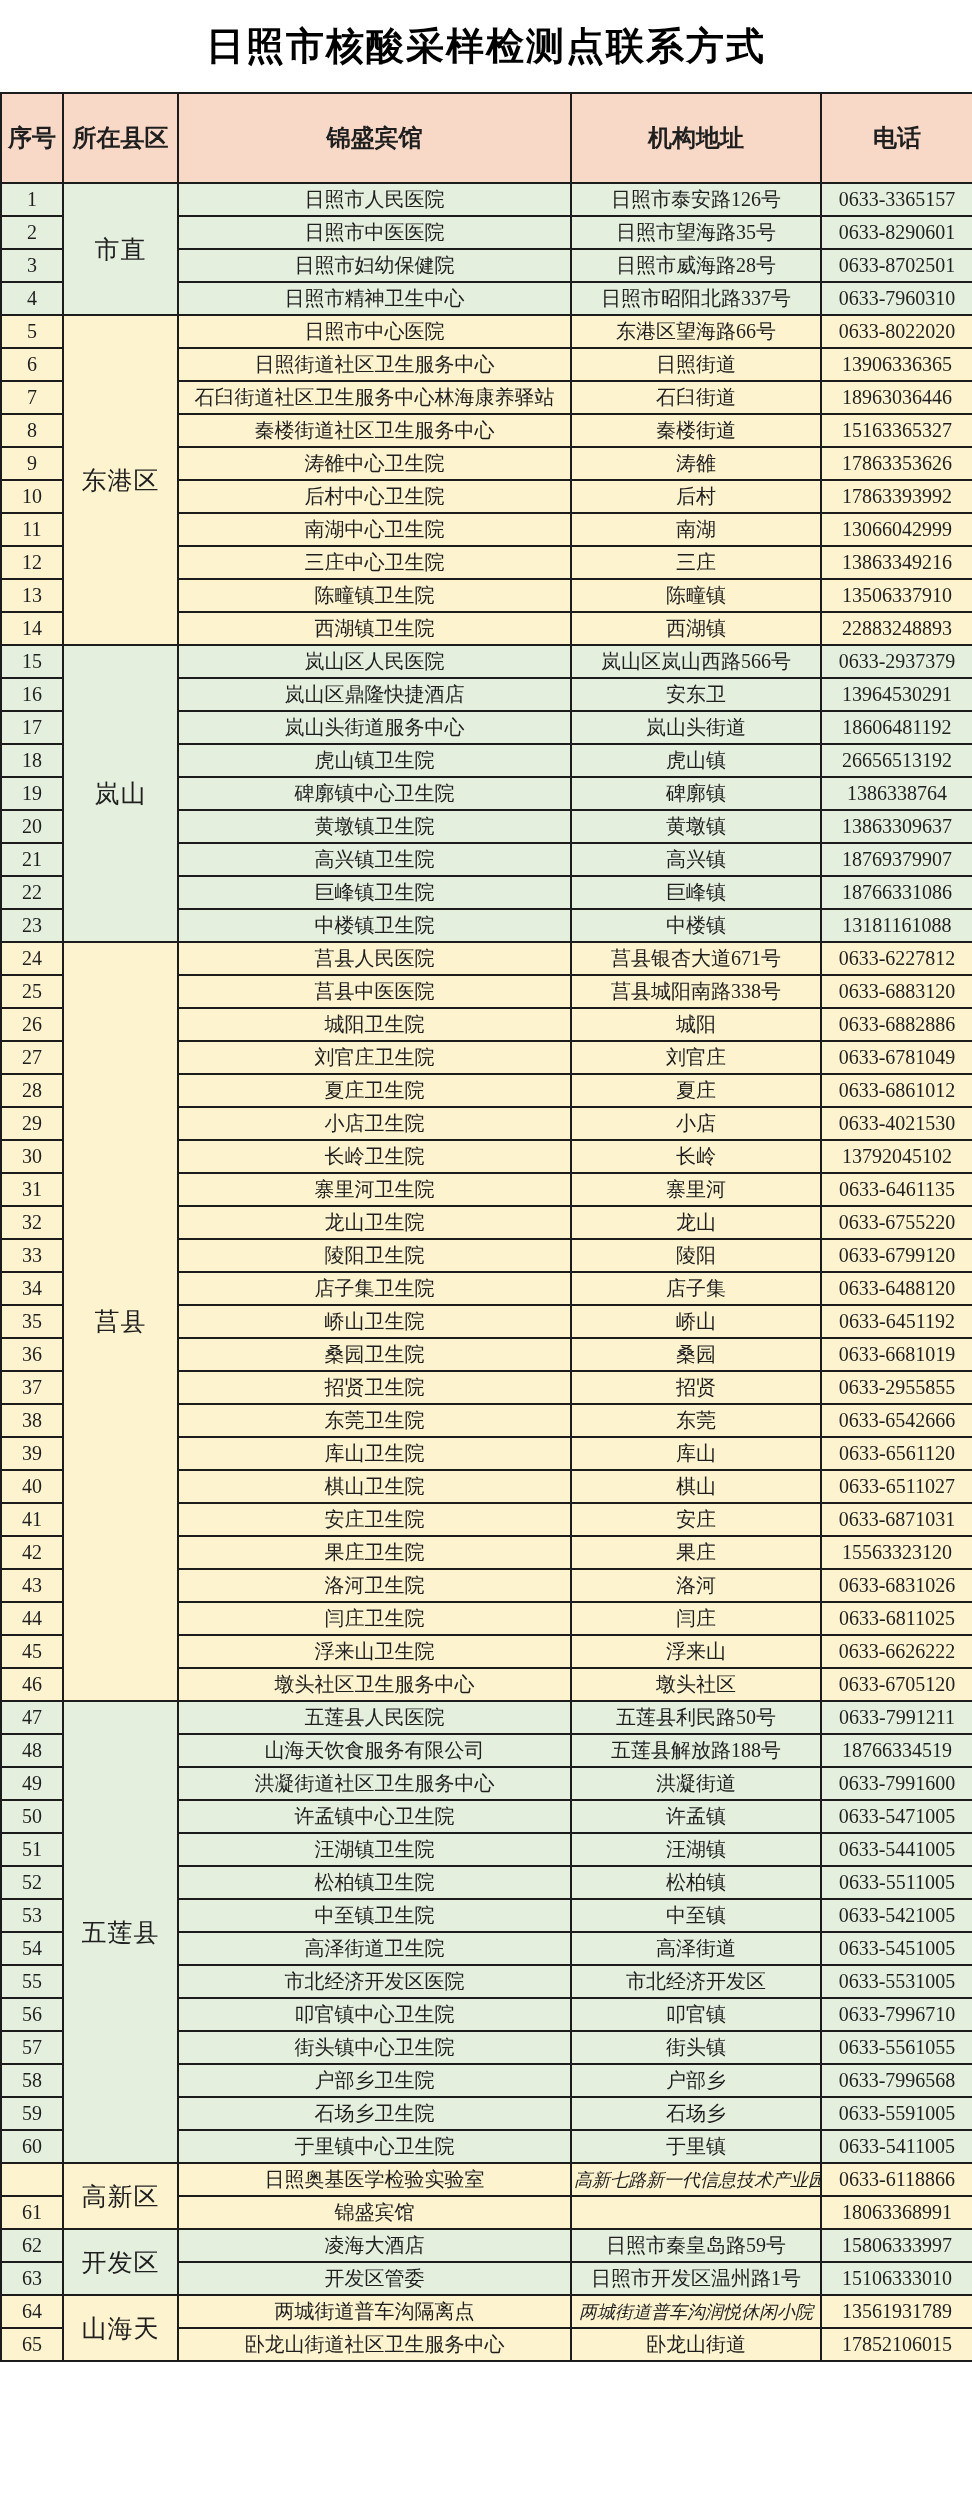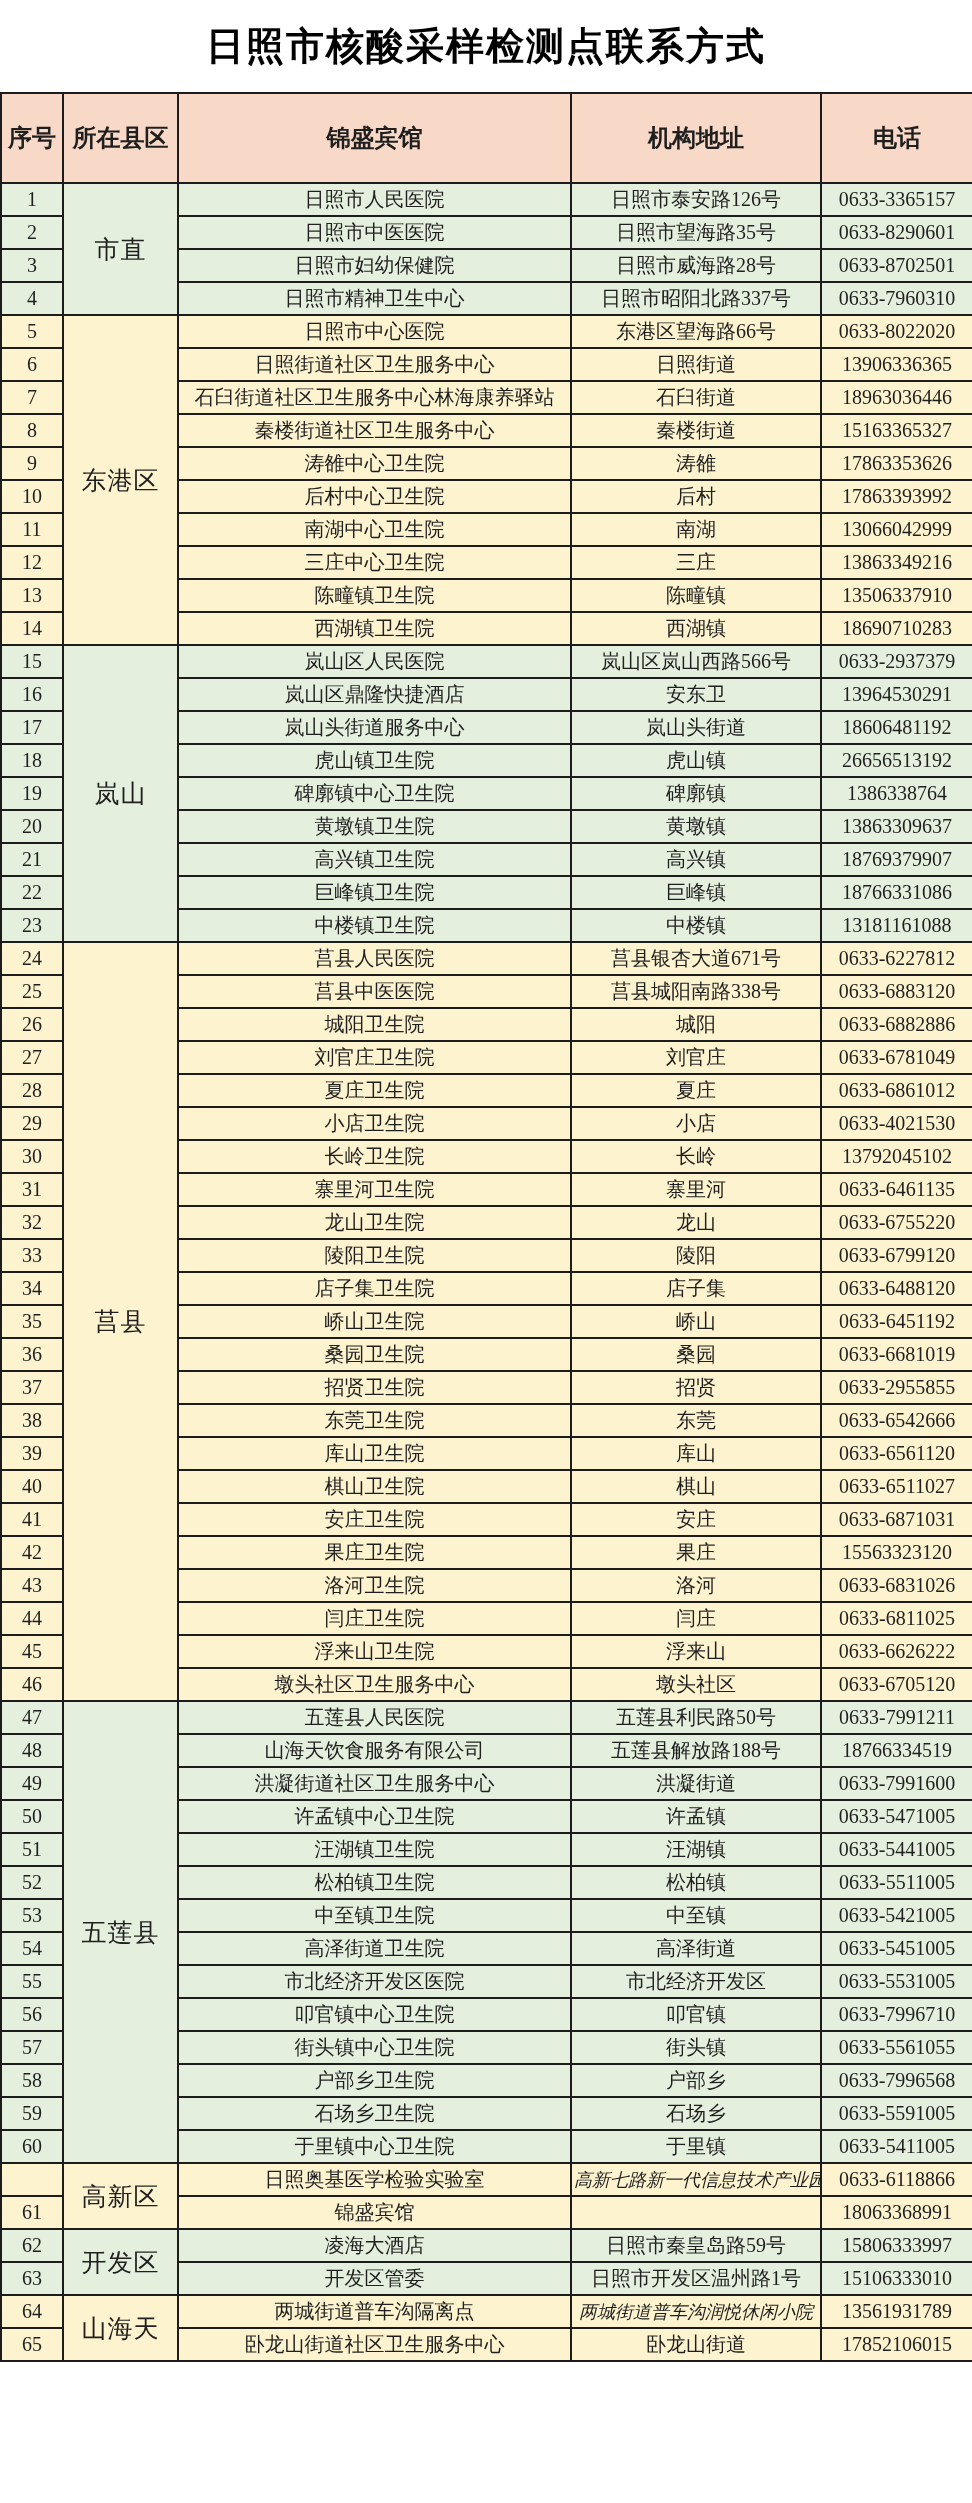--- a/index.html
+++ b/index.html
@@ -173,21 +173,21 @@
         <tr class="yellow">
           <td>13</td>
           <td>陈疃镇卫生院</td>
           <td>陈疃镇</td>
           <td class="cell-phone">13506337910</td>
         </tr>
         <tr class="yellow">
           <td>14</td>
           <td>西湖镇卫生院</td>
           <td>西湖镇</td>
-          <td class="cell-phone">18690710283</td>
+          <td class="cell-phone">22883248893</td>
         </tr>
         <tr class="green">
           <td>15</td>
           <td class="district" rowspan="9">岚山</td>
           <td>岚山区人民医院</td>
           <td>岚山区岚山西路566号</td>
           <td class="cell-phone">0633-2937379</td>
         </tr>
         <tr class="green">
           <td>16</td>

